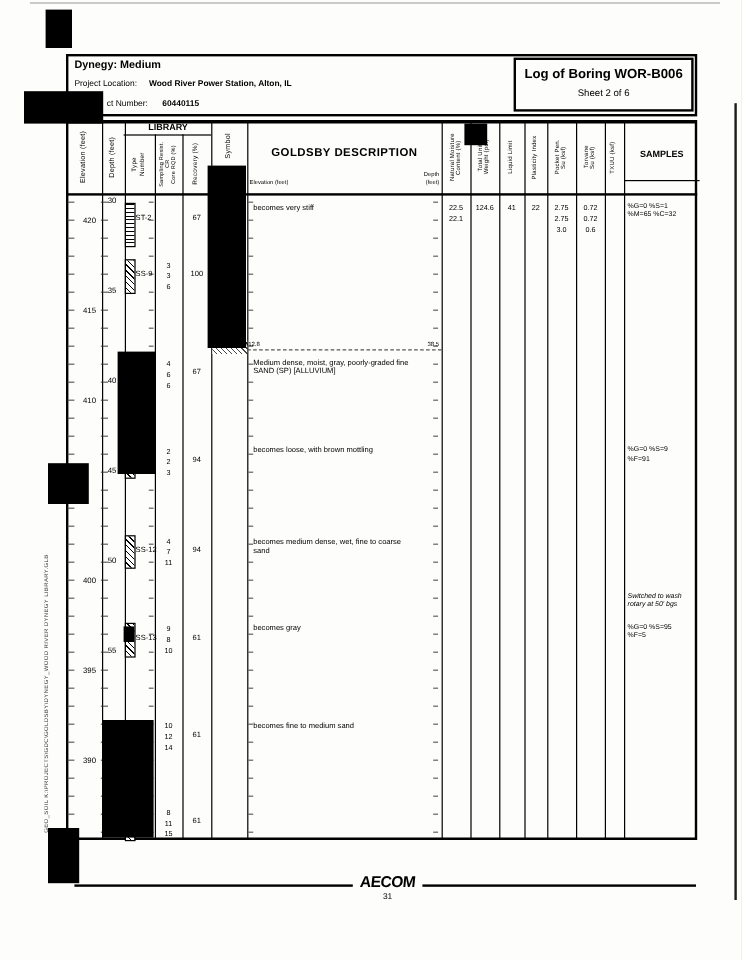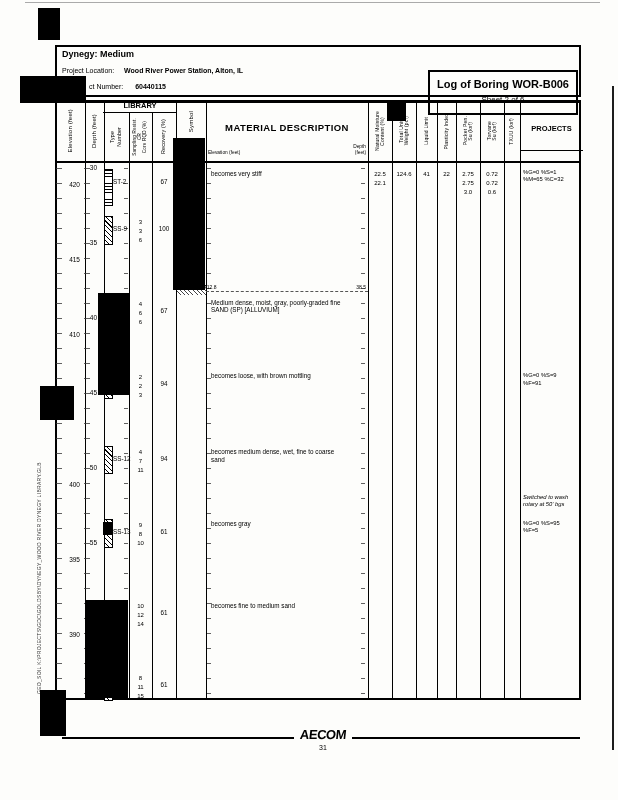--- a/index.html
+++ b/index.html
@@ -46,21 +46,21 @@
     <span>Medium</span>
   </div>
   <div class="abs" style="left:62px;top:67px;font-size:7px;">
     <span>Project Location:</span>
     <span class="b" style="margin-left:8px;">Wood River Power Station, Alton, IL</span>
   </div>
   <div class="abs" style="left:89px;top:83px;font-size:7px;">
     <span>ct Number:</span>
     <span class="b" style="margin-left:10px;">60440115</span>
   </div>
-  <div id="title-box" class="box" style="left:428px;top:48px;width:150px;height:45px;margin-top:22px;">
+  <div id="title-box" class="box" style="left:428px;top:48px;width:150px;height:45px;">
     <div class="b" style="text-align:center;margin-top:6px;font-size:11px;">Log of Boring WOR-B006</div>
     <div style="text-align:center;margin-top:5px;font-size:8px;">Sheet 2 of 6</div>
   </div>
 
   <div id="table-box" class="box" style="left:55px;top:100px;width:526px;height:600px;"></div>
 
   <div class="abs b" style="left:104px;top:101px;width:72px;text-align:center;font-size:7.5px;">LIBRARY</div>
   <div class="hline" style="left:103px;top:112px;width:73px;"></div>
 
   <div class="hcell" style="left:55px;top:101px;width:30px;height:60px;font-size:6px;">
@@ -78,21 +78,21 @@
       <span class="vt">CR</span>
       <span class="vt">Core RQD (%)</span>
   </div>
   <div class="hcell" style="left:152px;top:113px;width:24px;height:48px;font-size:5.4px;">
       <span class="vt">Recovery (%)</span>
     </div>
   <div class="hcell" style="left:176px;top:101px;width:30px;height:42px;font-size:6px;">
       <span class="vt">Symbol</span>
     </div>
 
-  <div class="abs b" style="left:206px;top:122px;width:162px;text-align:center;font-size:9.5px;letter-spacing:.4px;">MATERIAL  DESCRIPTION</div>
+  <div class="abs b" style="left:206px;top:122px;width:162px;text-align:center;font-size:9.5px;letter-spacing:.4px;">GOLDSBY  DESCRIPTION</div>
   <div class="abs" style="left:208px;top:150px;font-size:4.8px;">Elevation (feet)</div>
   <div class="abs pre" style="left:330px;top:144px;width:36px;text-align:right;font-size:4.8px;line-height:1.2;">Depth
 (feet)</div>
 
   <div class="hcell" style="left:368px;top:101px;width:24px;height:60px;font-size:5px;gap:0;">
     <span class="vt">Natural Moisture</span>
       <span class="vt">Content (%)</span>
   </div>
   <div class="hcell" style="left:392px;top:101px;width:24px;height:60px;font-size:5px;gap:0;">
     <span class="vt">Total Unit</span>
@@ -108,21 +108,21 @@
     <span class="vt">Pocket Pen.</span>
       <span class="vt">Su (ksf)</span>
   </div>
   <div class="hcell" style="left:480px;top:101px;width:24px;height:60px;font-size:5px;gap:0;">
     <span class="vt">Torvane</span>
       <span class="vt">Su (ksf)</span>
   </div>
   <div class="hcell" style="left:504px;top:101px;width:16px;height:60px;font-size:5px;">
       <span class="vt">TXUU (ksf)</span>
     </div>
-  <div class="abs b" style="left:520px;top:124px;width:63px;text-align:center;font-size:7.5px;">PROJECTS</div>
+  <div class="abs b" style="left:520px;top:124px;width:63px;text-align:center;font-size:7.5px;">SAMPLES</div>
   <div class="hline" style="left:520px;top:150px;width:63px;"></div>
   <div class="hline" style="left:55px;top:161px;width:526px;height:2px;"></div>
 
   <div id="log-body" class="abs" style="left:0;top:0;width:618px;height:800px;">
       <div class="vline" style="left: 85px; top: 100px; height: 600px;"></div>
       <div class="vline" style="left: 103.5px; top: 100px; height: 600px;"></div>
       <div class="vline" style="left: 128.5px; top: 112px; height: 588px;"></div>
       <div class="vline" style="left: 152px; top: 112px; height: 588px;"></div>
       <div class="vline" style="left: 176px; top: 100px; height: 600px;"></div>
       <div class="vline" style="left: 206px; top: 100px; height: 600px;"></div>

